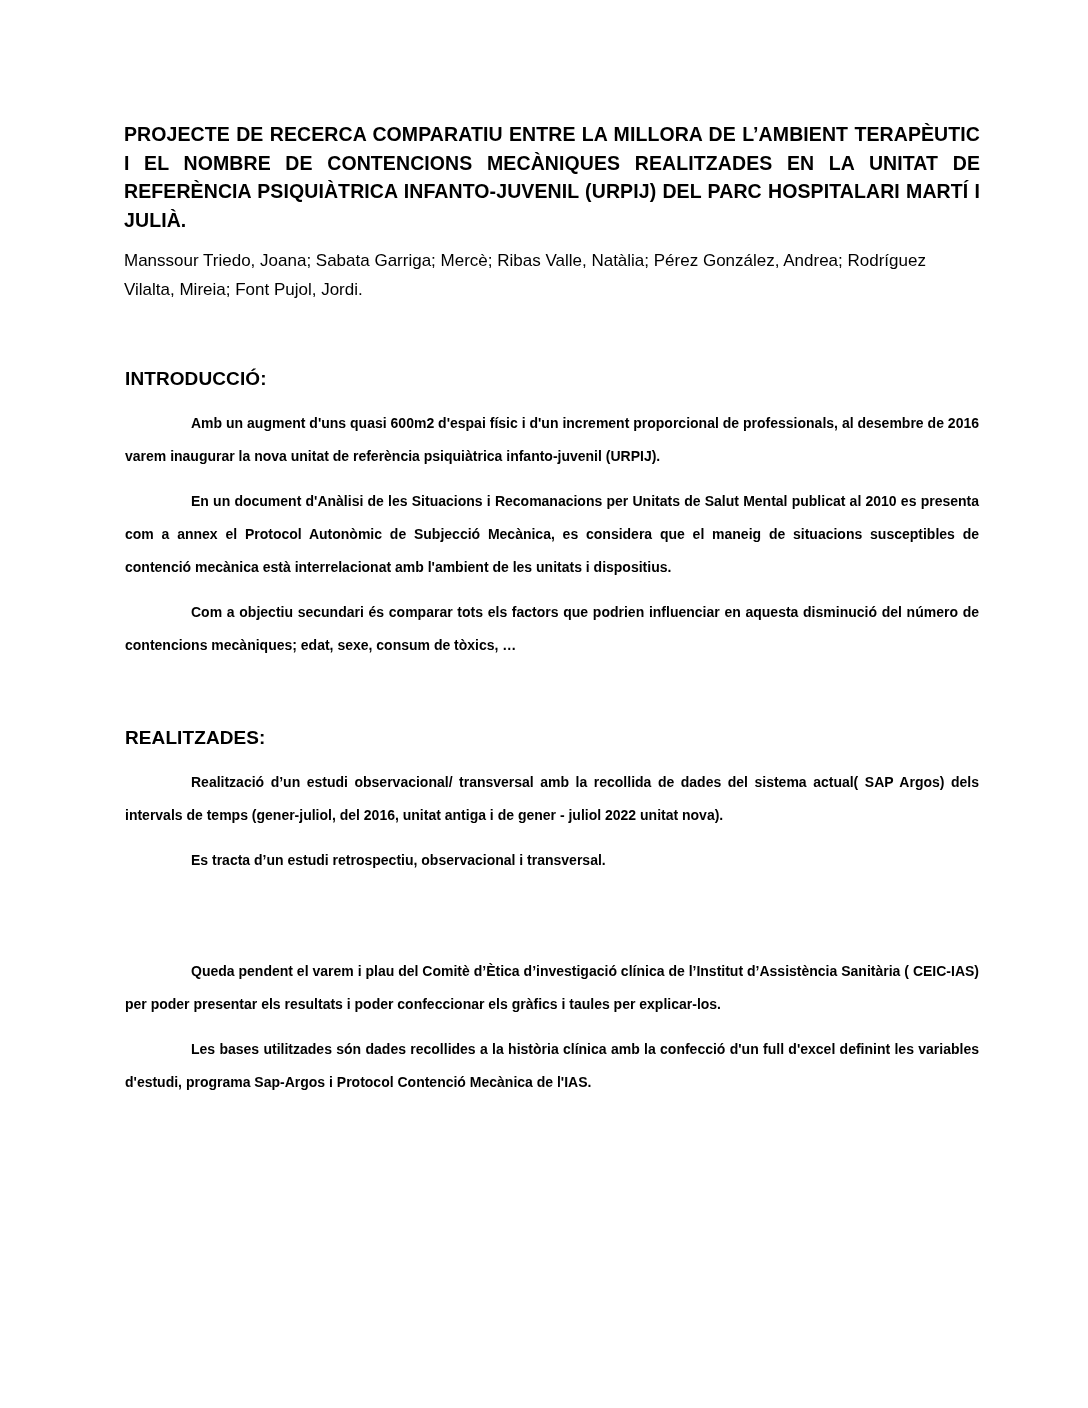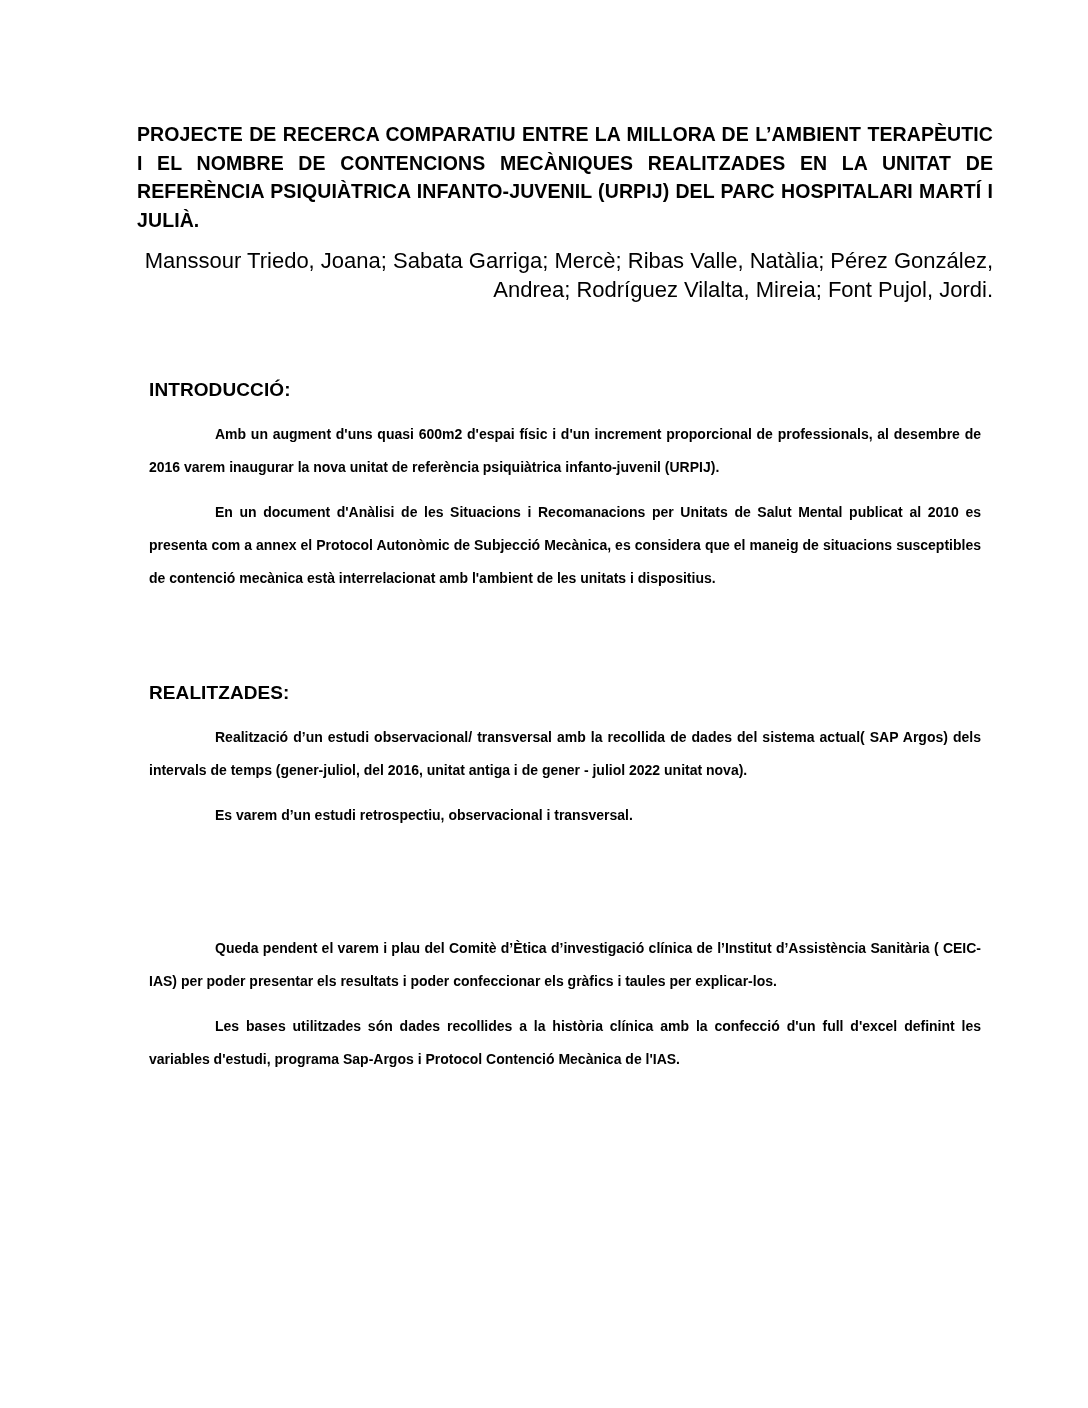--- a/index.html
+++ b/index.html
@@ -15,42 +15,42 @@
   .page {
     position: relative;
     width: 1088px;
     height: 1408px;
     background: #ffffff;
     overflow: hidden;
     box-sizing: border-box;
   }
   .content {
     position: absolute;
-    left: 137px;
+    left: 124px;
     top: 120px;
     width: 856px;
   }
   .doc-title {
     font-size: 19.5px;
     font-weight: bold;
     line-height: 28.5px;
     text-align: justify;
     text-align-last: left;
     letter-spacing: 0.1px;
     margin: 0 0 12px 0;
   }
   .authors {
-    font-size: 22px;
+    font-size: 17px;
     font-weight: normal;
     line-height: 29px;
-    text-align: right;
+    text-align: left;
     margin: 0;
   }
   .section {
-    margin: 12px;
+    margin: 1px;
   }
   .section-heading {
     font-size: 19px;
     font-weight: bold;
     line-height: 28px;
     margin: 0;
     letter-spacing: 0.1px;
   }
   .para {
     font-size: 14px;
@@ -80,29 +80,30 @@
 
     <p class="authors">Manssour Triedo, Joana; Sabata Garriga; Mercè; Ribas Valle, Natàlia; Pérez González, Andrea; Rodríguez Vilalta, Mireia; Font Pujol, Jordi.</p>
 
     <div class="gap-title-to-intro"></div>
 
     <section class="section">
       <h2 class="section-heading">INTRODUCCIÓ:</h2>
       <div class="gap-heading-to-para"></div>
       <p class="para">Amb un augment d'uns quasi 600m2 d'espai físic i d'un increment proporcional de professionals, al desembre de 2016 varem inaugurar la nova unitat de referència psiquiàtrica infanto-juvenil (URPIJ).</p>
       <p class="para">En un document  d'Anàlisi de les Situacions i Recomanacions per Unitats de Salut Mental publicat al 2010 es presenta com a annex el Protocol Autonòmic de Subjecció Mecànica, es considera que el maneig de situacions susceptibles de contenció mecànica està interrelacionat amb l'ambient de  les unitats i dispositius.</p>
+      <p class="para">Com a objectiu secundari és comparar tots els factors que podrien influenciar en aquesta disminució del número de contencions mecàniques; edat, sexe, consum de tòxics, …</p>
     </section>
 
     <div class="gap-section"></div>
 
     <section class="section">
       <h2 class="section-heading">REALITZADES:</h2>
       <div class="gap-heading-to-para"></div>
       <p class="para">Realització d’un estudi observacional/ transversal amb la recollida de dades del sistema actual( SAP Argos) dels intervals de temps (gener-juliol, del 2016, unitat antiga i de gener - juliol 2022 unitat nova).</p>
-      <p class="para">Es varem d’un estudi retrospectiu, observacional i transversal.</p>
+      <p class="para">Es tracta d’un estudi retrospectiu, observacional i transversal.</p>
     </section>
 
     <div class="gap-section-lg"></div>
 
     <section class="section">
       <div class="gap-heading-to-para"></div>
       <p class="para">Queda pendent el varem i plau del Comitè d’Ètica d’investigació clínica de l’Institut d’Assistència Sanitària ( CEIC-IAS) per poder presentar els resultats i poder confeccionar els gràfics i taules per explicar-los.</p>
       <p class="para">Les bases utilitzades són dades recollides a la història clínica amb la confecció d'un full d'excel definint les variables d'estudi, programa Sap-Argos i Protocol Contenció Mecànica de l'IAS.</p>
     </section>
 

